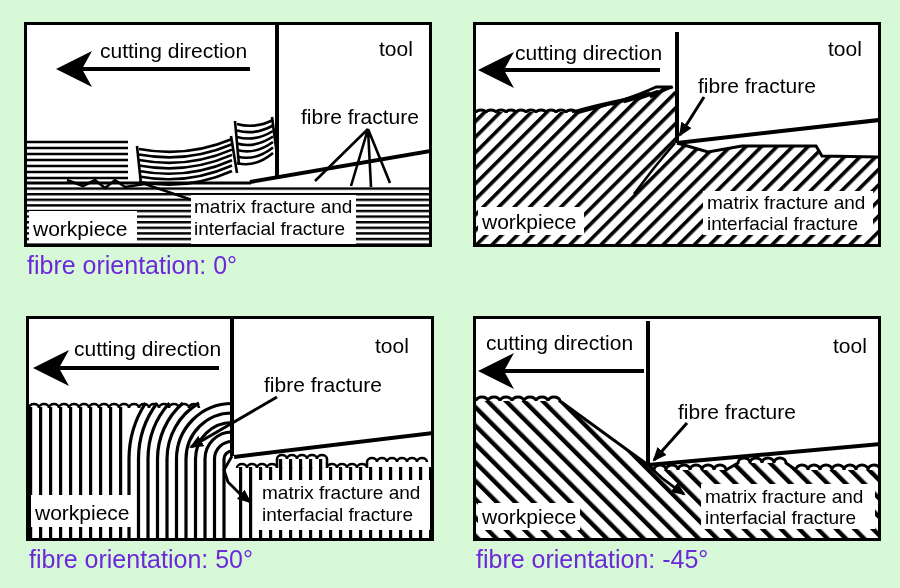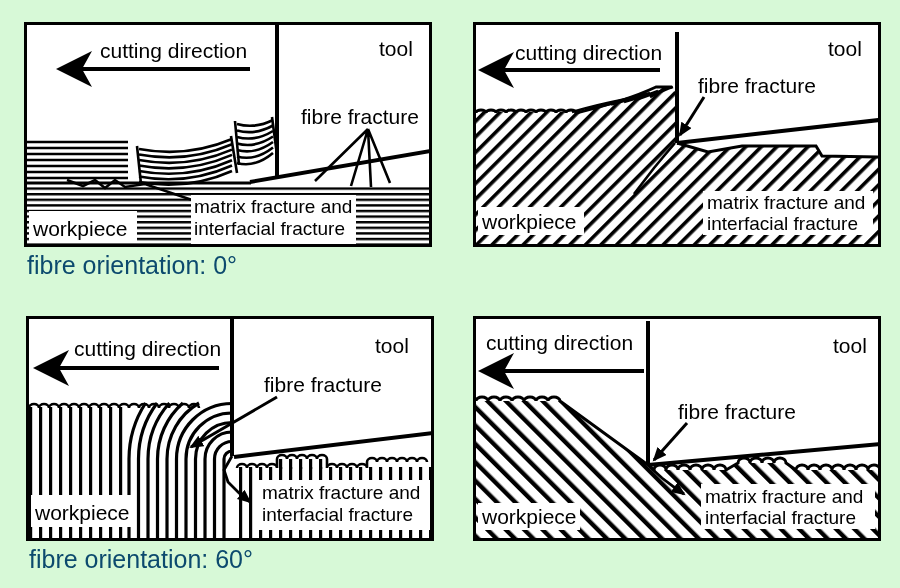--- a/index.html
+++ b/index.html
@@ -18,21 +18,21 @@
   .panel{
     width:402px;height:219px;
     background:#ffffff;
     border:3px solid #000;
   }
   .panel svg{display:block;}
   .caption{
     margin:5px 0 0 3px;
     font-size:25px;
     line-height:26px;
-    color:#0c4a6e;
+    color:#6d28d9;
     white-space:nowrap;
   }
   svg text{fill:#000;}
   .s2{stroke:#000;stroke-width:2.6;fill:none;}
   .s28{stroke:#000;stroke-width:2.8;fill:none;}
   .s3{stroke:#000;stroke-width:3;fill:none;}
   .s32{stroke:#000;stroke-width:3.2;fill:none;}
   .s4{stroke:#000;stroke-width:4;fill:none;}
   .fb{fill:#000;stroke:none;}
   .fw{fill:#ffffff;stroke:none;}
@@ -169,21 +169,21 @@
         <text x="233" y="202" font-size="19">interfacial fracture</text>
         <text x="45" y="37" font-size="21">cutting direction</text>
         <g>
           <line class="s4" x1="30" y1="49" x2="190" y2="49"></line>
           <polygon class="fb" points="4,49 40,31 30,49 40,67"></polygon>
         </g>
         <text x="346" y="34" font-size="21">tool</text>
         <text x="235" y="73" font-size="21">fibre fracture</text>
       </svg>
     </div>
-    <div class="caption">fibre orientation: 60°</div>
+    <div class="caption">fibre orientation: 50°</div>
   </div>
 
   <div class="group g4">
     <div class="panel">
       <svg width="402" height="219" viewBox="0 0 402 219">
         <defs>
           <pattern id="p4h" width="13" height="13" patternUnits="userSpaceOnUse" patternTransform="rotate(-45)">
             <rect x="0" y="0" width="4.4" height="13" fill="#000"></rect>
           </pattern>
           <marker id="ah4" markerUnits="userSpaceOnUse" markerWidth="16" markerHeight="14" refX="12" refY="6" orient="auto">
@@ -206,15 +206,16 @@
         <text x="229" y="205" font-size="19">interfacial fracture</text>
         <text x="10" y="31" font-size="21">cutting direction</text>
         <g>
           <line class="s4" x1="28" y1="52" x2="168" y2="52"></line>
           <polygon class="fb" points="2,52 38,34 28,52 38,70"></polygon>
         </g>
         <text x="357" y="34" font-size="21">tool</text>
         <text x="202" y="100" font-size="21">fibre fracture</text>
       </svg>
     </div>
+    <div class="caption">fibre orientation: -45°</div>
   </div>
 
 </div>
 
 </body></html>

